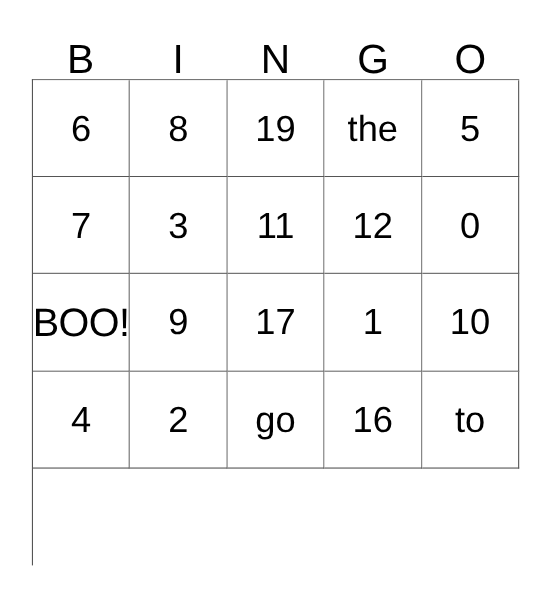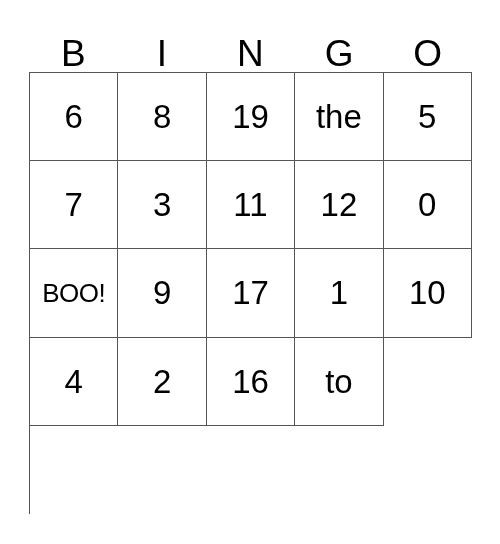--- a/index.html
+++ b/index.html
@@ -74,21 +74,21 @@
   }
   #bingo-grid .cell-text {
     font-size: 33px;
     line-height: 1;
     color: #000000;
     white-space: nowrap;
     text-align: center;
   }
   
   #bingo-grid .cell-free .cell-text {
-    font-size: 26px;
+    font-size: 36px;
     letter-spacing: -0.5px;
   }
 </style>
 </head>
 <body>
 
 <div id="bingo-card">
 
   <div id="bingo-header">
     <div class="header-cell">
@@ -159,20 +159,23 @@
       <span class="cell-text">10</span>
     </div>
 
     <div class="bingo-cell">
       <span class="cell-text">4</span>
     </div>
     <div class="bingo-cell">
       <span class="cell-text">2</span>
     </div>
     <div class="bingo-cell">
+      <span class="cell-text">go</span>
+    </div>
+    <div class="bingo-cell">
       <span class="cell-text">16</span>
     </div>
     <div class="bingo-cell">
       <span class="cell-text">to</span>
     </div>
 
   </div>
 </div>
 
 </body></html>

